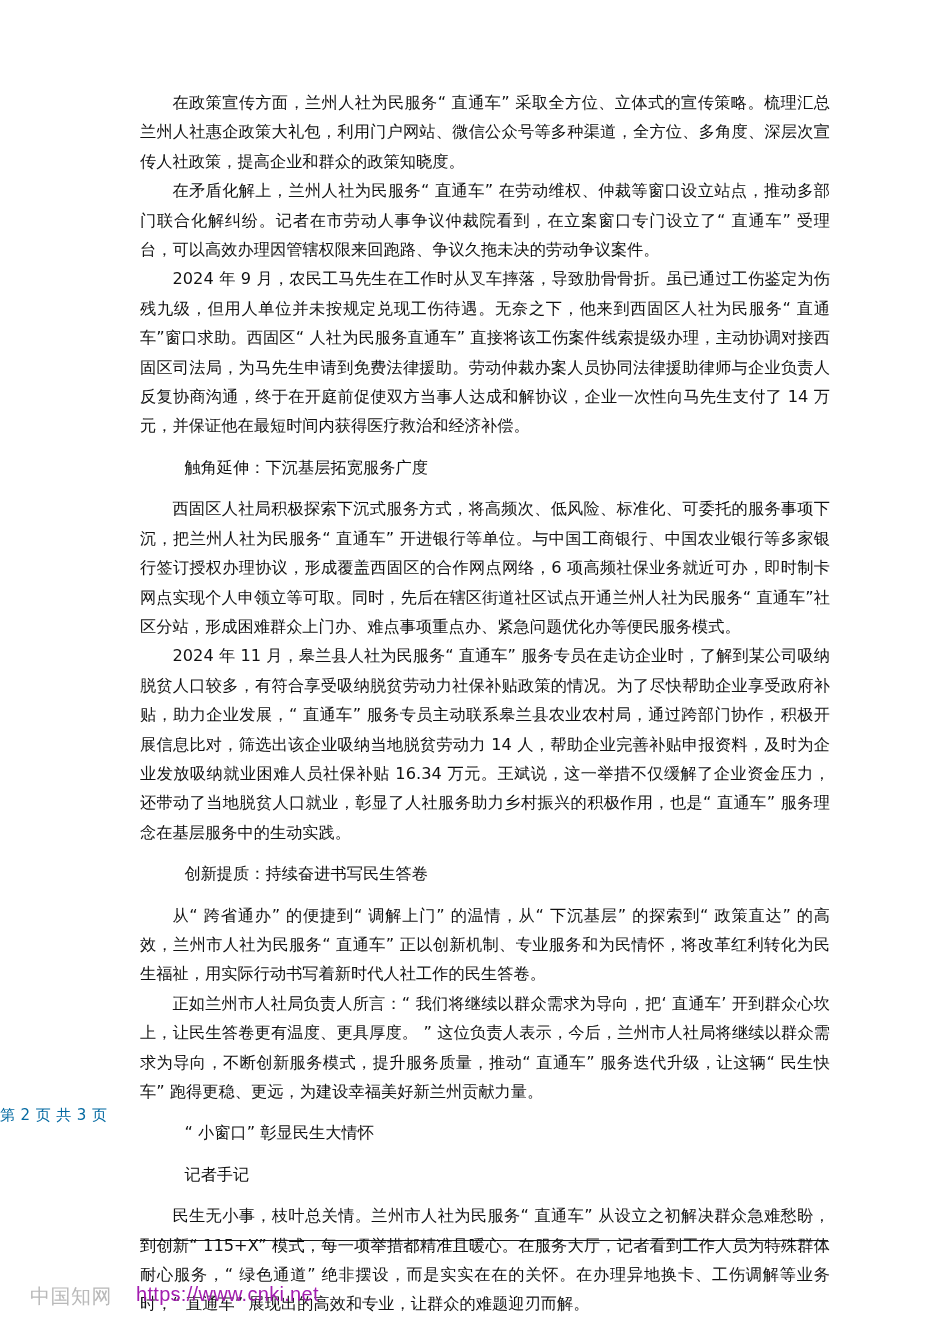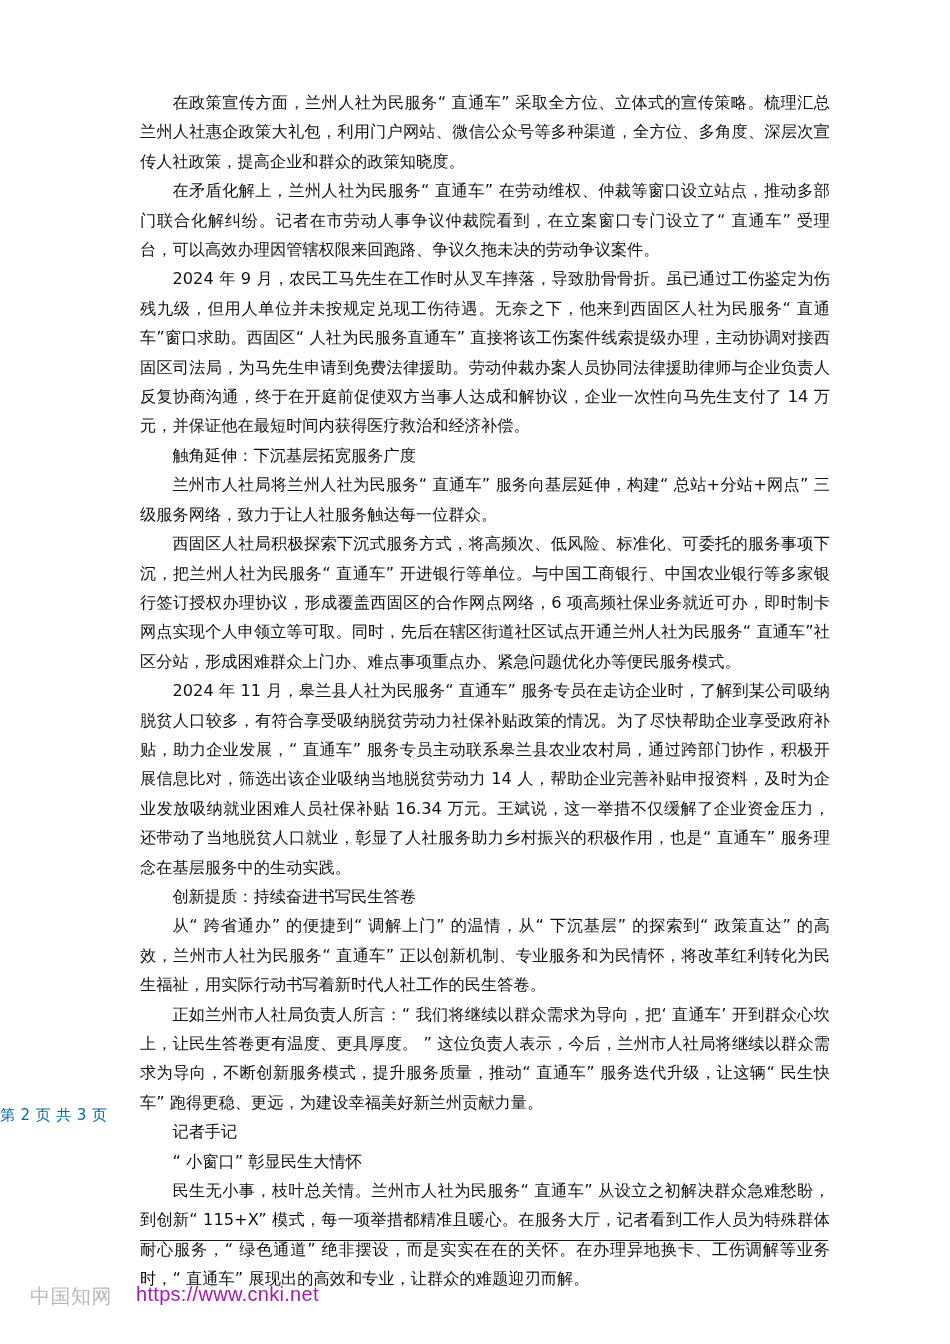--- a/index.html
+++ b/index.html
@@ -53,21 +53,21 @@
     margin: 0;
     text-indent: 2em;
     letter-spacing: 0.05px;
     word-break: break-all;
   }
 
   .heading-line {
     font-size: 16.2px;
     line-height: 29.4px;
     color: #111111;
-    margin: 0;
+    margin: 12px;
     text-indent: 2em;
     letter-spacing: 0.05px;
   }
 
   
   .page-number {
     position: absolute;
     left: 0;
     top: 1106px;
     width: 830px;
@@ -112,28 +112,27 @@
 <body>
 
 <div class="page">
 
 
   <div class="doc-body">
       <p class="para">在政策宣传方面，兰州人社为民服务“ 直通车” 采取全方位、立体式的宣传策略。梳理汇总兰州人社惠企政策大礼包，利用门户网站、微信公众号等多种渠道，全方位、多角度、深层次宣传人社政策，提高企业和群众的政策知晓度。</p>
       <p class="para">在矛盾化解上，兰州人社为民服务“ 直通车” 在劳动维权、仲裁等窗口设立站点，推动多部门联合化解纠纷。记者在市劳动人事争议仲裁院看到，在立案窗口专门设立了“ 直通车” 受理台，可以高效办理因管辖权限来回跑路、争议久拖未决的劳动争议案件。</p>
       <p class="para">2024 年 9 月，农民工马先生在工作时从叉车摔落，导致肋骨骨折。虽已通过工伤鉴定为伤残九级，但用人单位并未按规定兑现工伤待遇。无奈之下，他来到西固区人社为民服务“ 直通车”窗口求助。西固区“ 人社为民服务直通车” 直接将该工伤案件线索提级办理，主动协调对接西固区司法局，为马先生申请到免费法律援助。劳动仲裁办案人员协同法律援助律师与企业负责人反复协商沟通，终于在开庭前促使双方当事人达成和解协议，企业一次性向马先生支付了 14 万元，并保证他在最短时间内获得医疗救治和经济补偿。</p>
       <p class="heading-line">触角延伸：下沉基层拓宽服务广度</p>
-      <p class="para">兰州市人社局将兰州人社为民服务“ 直通车” 服务向基层延伸，构建“ 总站+分站+网点” 三级服务网络，致力于让人社服务触达每一位群众。</p>
       <p class="para">西固区人社局积极探索下沉式服务方式，将高频次、低风险、标准化、可委托的服务事项下沉，把兰州人社为民服务“ 直通车” 开进银行等单位。与中国工商银行、中国农业银行等多家银行签订授权办理协议，形成覆盖西固区的合作网点网络，6 项高频社保业务就近可办，即时制卡网点实现个人申领立等可取。同时，先后在辖区街道社区试点开通兰州人社为民服务“ 直通车”社区分站，形成困难群众上门办、难点事项重点办、紧急问题优化办等便民服务模式。</p>
       <p class="para">2024 年 11 月，皋兰县人社为民服务“ 直通车” 服务专员在走访企业时，了解到某公司吸纳脱贫人口较多，有符合享受吸纳脱贫劳动力社保补贴政策的情况。为了尽快帮助企业享受政府补贴，助力企业发展，“ 直通车” 服务专员主动联系皋兰县农业农村局，通过跨部门协作，积极开展信息比对，筛选出该企业吸纳当地脱贫劳动力 14 人，帮助企业完善补贴申报资料，及时为企业发放吸纳就业困难人员社保补贴 16.34 万元。王斌说，这一举措不仅缓解了企业资金压力，还带动了当地脱贫人口就业，彰显了人社服务助力乡村振兴的积极作用，也是“ 直通车” 服务理念在基层服务中的生动实践。</p>
       <p class="heading-line">创新提质：持续奋进书写民生答卷</p>
       <p class="para">从“ 跨省通办” 的便捷到“ 调解上门” 的温情，从“ 下沉基层” 的探索到“ 政策直达” 的高效，兰州市人社为民服务“ 直通车” 正以创新机制、专业服务和为民情怀，将改革红利转化为民生福祉，用实际行动书写着新时代人社工作的民生答卷。</p>
       <p class="para">正如兰州市人社局负责人所言：“ 我们将继续以群众需求为导向，把‘ 直通车’ 开到群众心坎上，让民生答卷更有温度、更具厚度。 ” 这位负责人表示，今后，兰州市人社局将继续以群众需求为导向，不断创新服务模式，提升服务质量，推动“ 直通车” 服务迭代升级，让这辆“ 民生快车” 跑得更稳、更远，为建设幸福美好新兰州贡献力量。</p>
+      <p class="heading-line">“ 小窗口” 彰显民生大情怀</p>
       <p class="heading-line">记者手记</p>
-      <p class="heading-line">“ 小窗口” 彰显民生大情怀</p>
       <p class="para">民生无小事，枝叶总关情。兰州市人社为民服务“ 直通车” 从设立之初解决群众急难愁盼，到创新“ 115+X” 模式，每一项举措都精准且暖心。在服务大厅，记者看到工作人员为特殊群体耐心服务，“ 绿色通道” 绝非摆设，而是实实在在的关怀。在办理异地换卡、工伤调解等业务时，“ 直通车” 展现出的高效和专业，让群众的难题迎刃而解。</p>
     </div>
 
   <div class="page-number">第 2 页 共 3 页</div>
 
   <div class="footer-rule"></div>
 
   <div class="footer-brand">
     <span class="brand-name">中国知网</span>
     <span class="brand-url">https://www.cnki.net</span>

